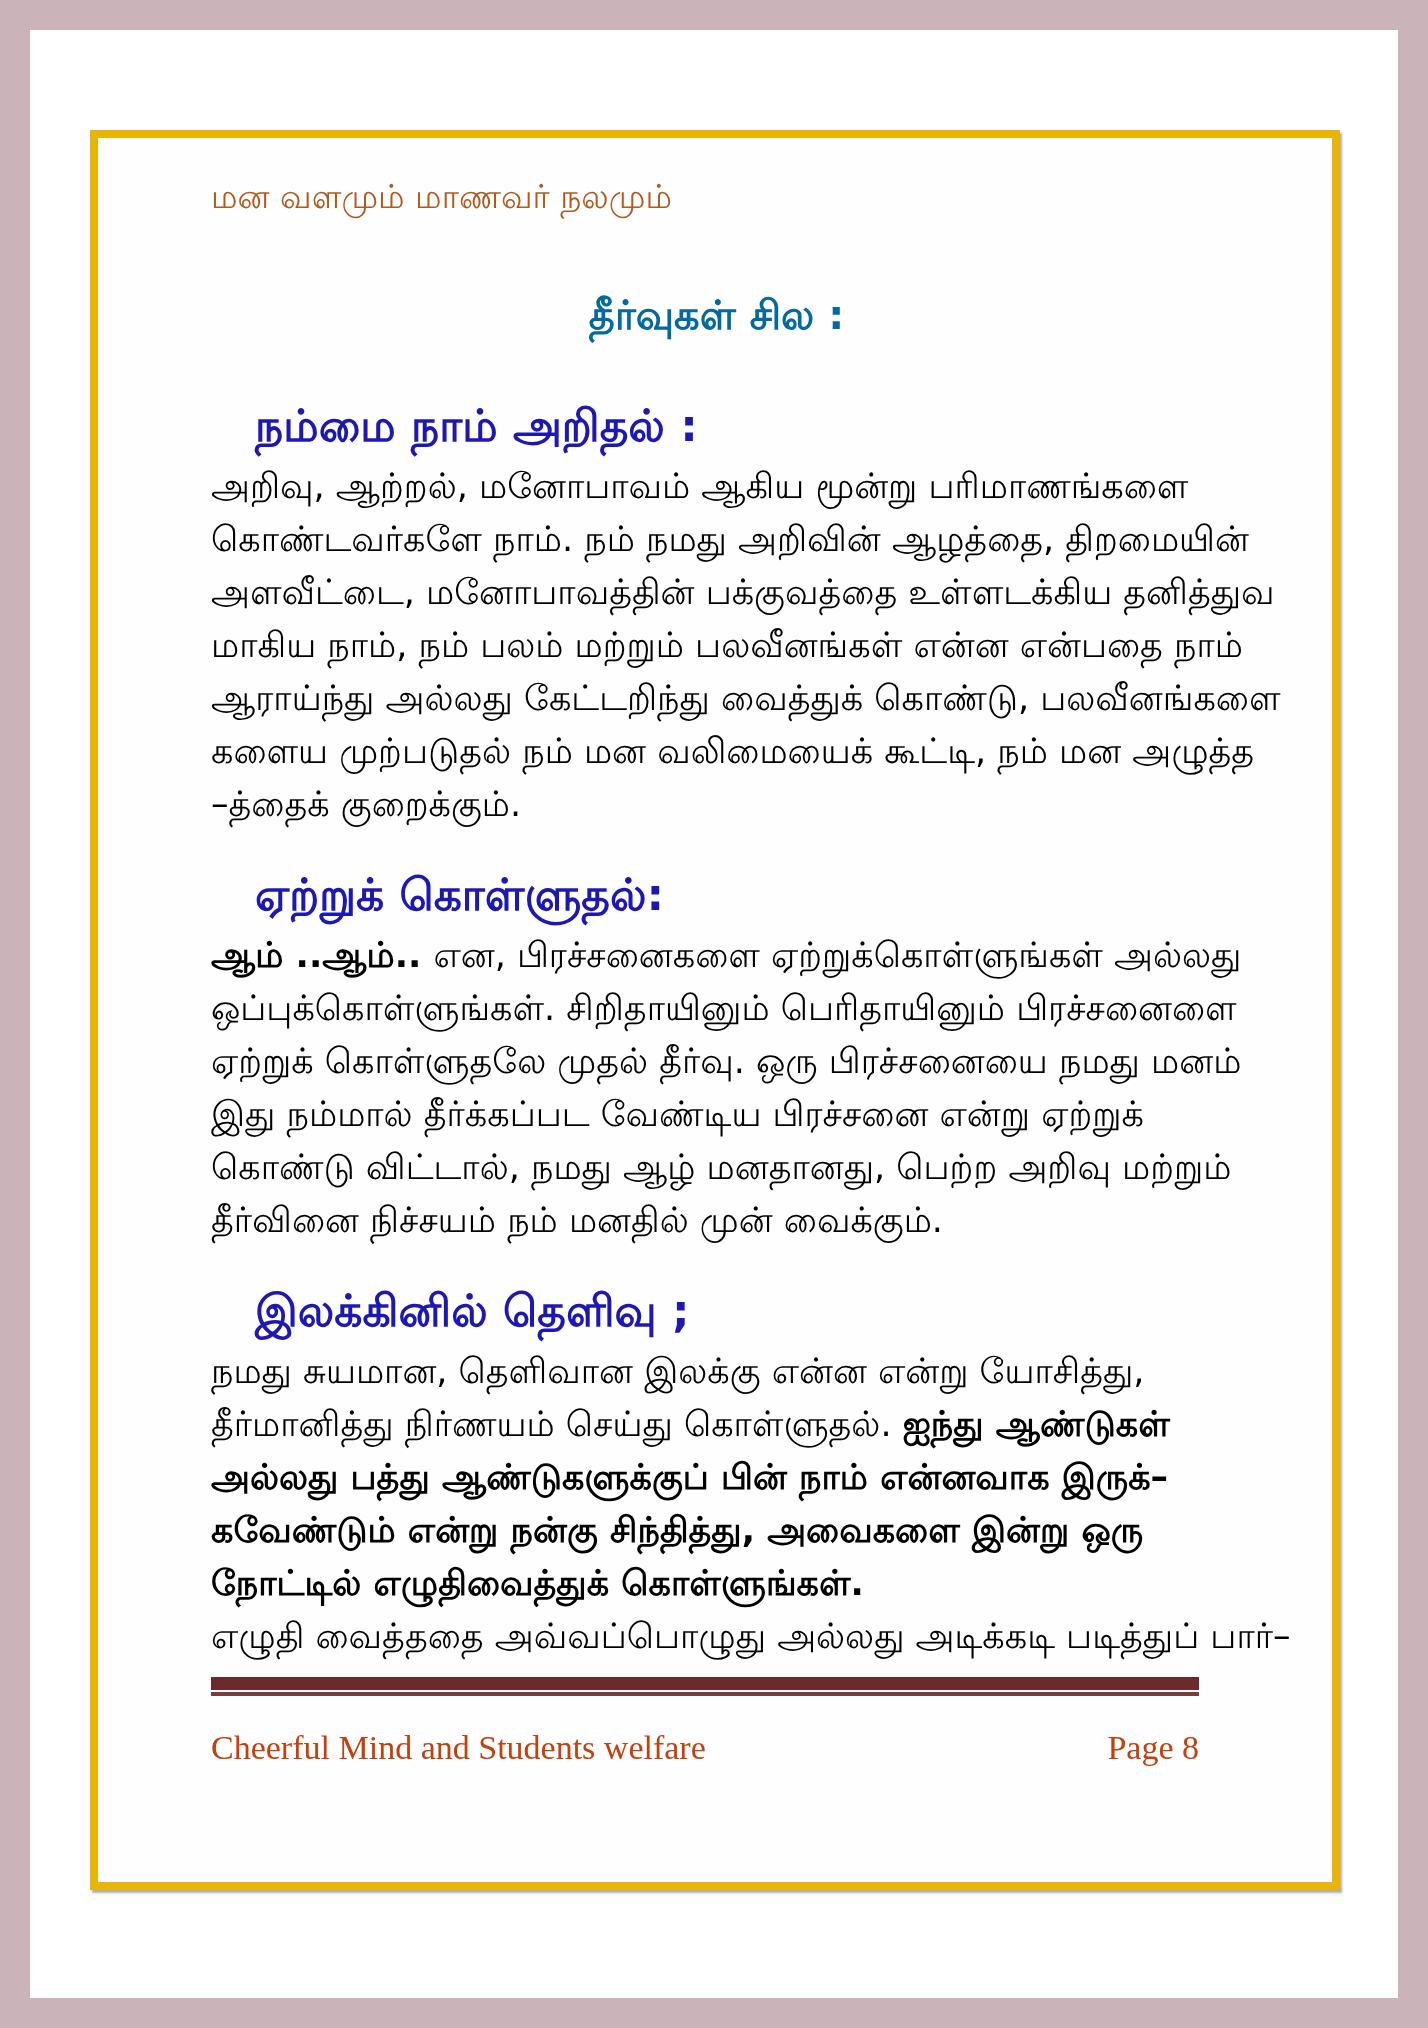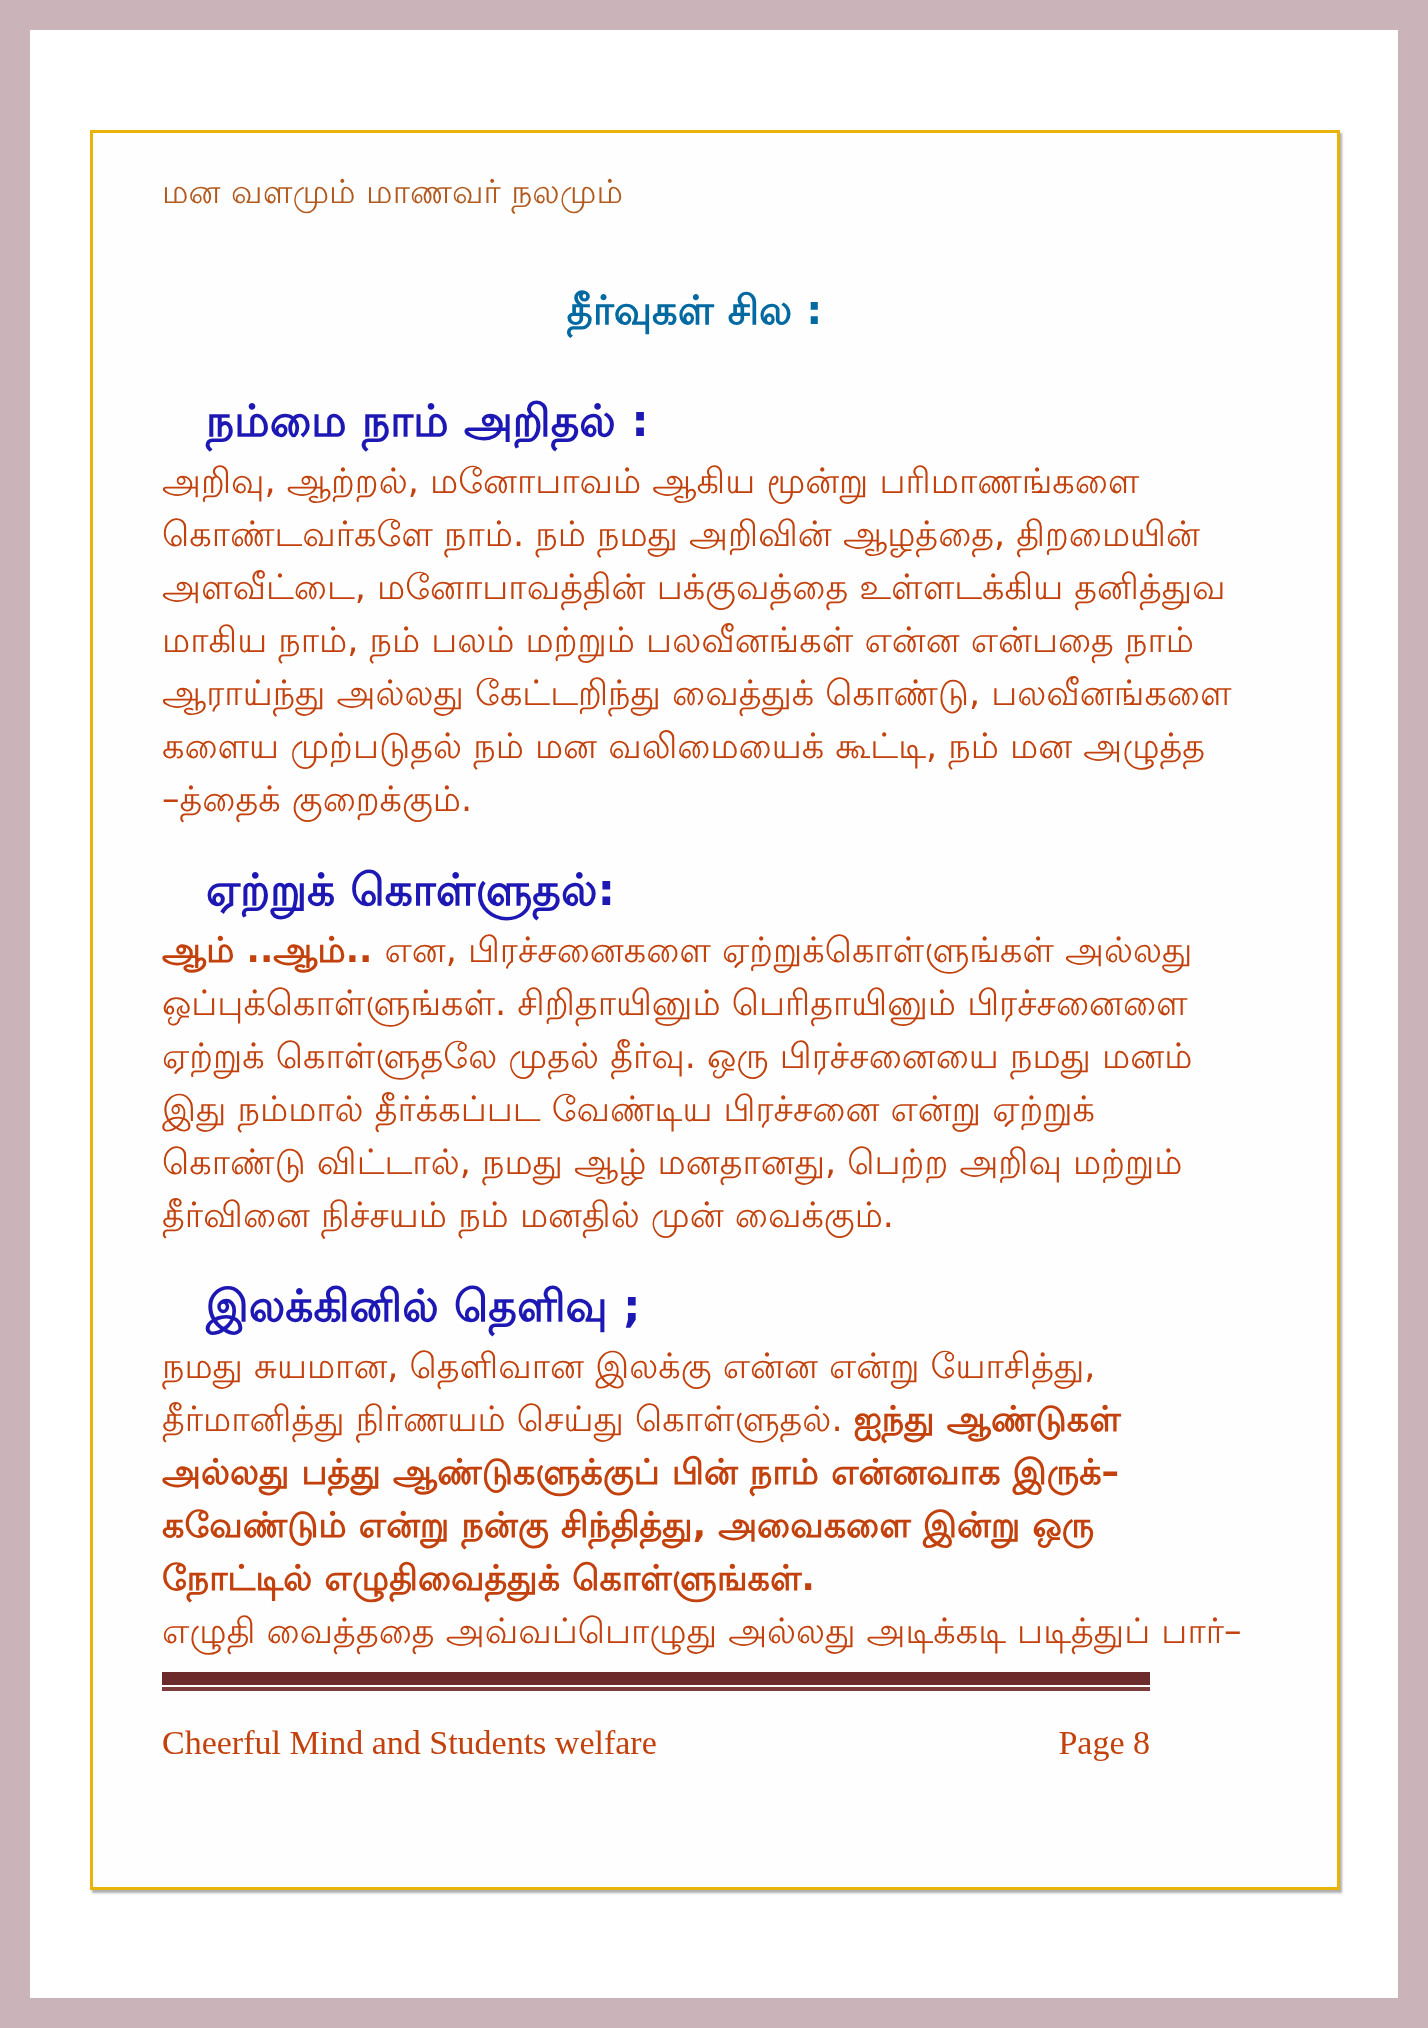--- a/index.html
+++ b/index.html
@@ -8,24 +8,24 @@
     background:#cab4b9;
     font-family:"DejaVu Sans",sans-serif;
     position:relative;
   }
   .page{
     position:absolute;left:30px;top:30px;right:30px;bottom:30px;
     background:#ffffff;
   }
   .frame{
     position:absolute;left:60px;top:100px;right:58px;bottom:108px;
-    border:3px solid #eab308;
+    border:8px solid #eab308;
     box-shadow:2px 3px 2px rgba(110,110,110,.55);
     background:#fefefe;
-    padding:38px 110px 0 69px;
+    padding:38px 110px 0 113px;
     box-sizing:border-box;
     overflow:hidden;
   }
   .doc-header{
     color:#b25a1e;
     font-size:33px;line-height:42px;
   }
   .doc-title{
     margin-top:72px;
     text-align:center;
@@ -37,21 +37,21 @@
   .doc-section{margin-bottom:42px;}
   .doc-section:last-child{margin-bottom:0;}
   .sec-heading{
     color:#1d18b4;
     font-weight:bold;
     font-size:44px;line-height:44px;
     margin-bottom:12px;
     margin-left:44px;
   }
   .sec-para{
-    color:#c2410c;
+    color:#000000;
     font-size:35px;
   }
   .line{height:53px;line-height:53px;white-space:nowrap;}
   .b{font-weight:bold;}
   .footer-col{
     width:988px;
     margin-top:14px;
   }
   .divider-thick{height:13px;background:#6d2a2a;}
   .divider-gap{height:2px;background:#ffffff;}

